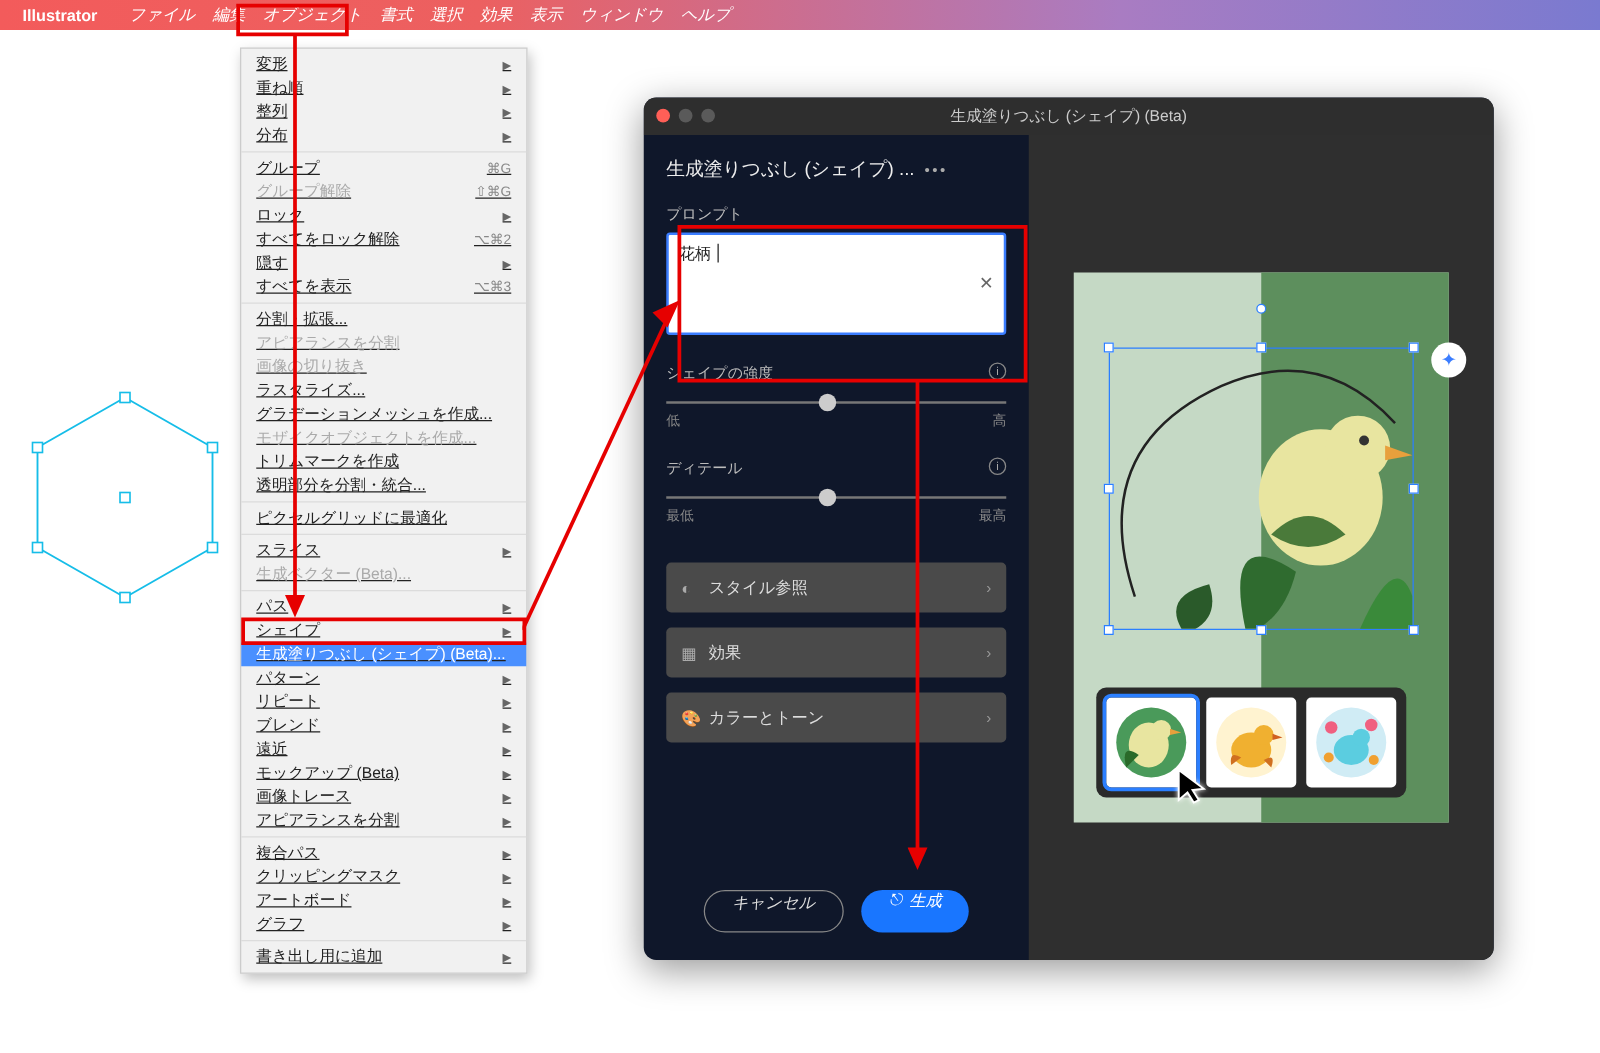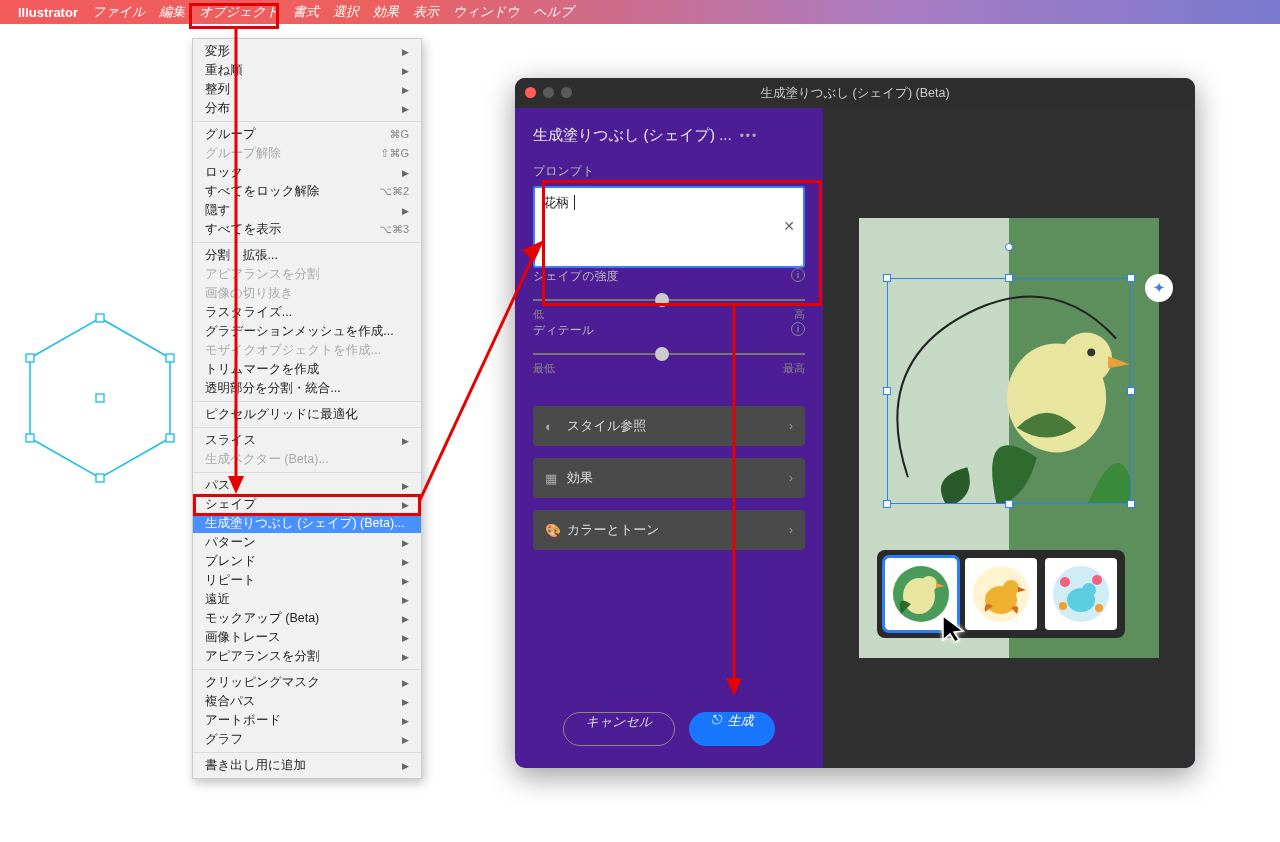--- a/index.html
+++ b/index.html
@@ -1,51 +1,51 @@
 <!DOCTYPE html>
 <html><head>
 <meta charset="utf-8">
 <style>
 * { margin: 0; padding: 0; box-sizing: border-box; font-family: -apple-system, "Hiragino Sans", sans-serif; }
 body { background: #fff; width: 1280px; height: 842px; overflow: hidden; position: relative; }
 
 .menubar { height: 24px; background: linear-gradient(90deg, #f35b5b 0%, #ec6060 30%, #a97cc2 70%, #7a7ad0 100%); display: flex; align-items: center; padding: 0 8px; color: #fff; font-size: 13px; }
 .menubar .apple { margin-right: 10px; }
-.menubar .appname { font-weight: 600; margin-right: 14px; }
+.menubar .appname { font-weight: 600; margin-right: 25px; }
 .menubar .mitem { margin-right: 14px; cursor: default; font-style: italic; }
 
 .hexagon { position: absolute; left: 20px; top: 310px; }
 
 .dropdown { position: absolute; left: 192px; top: 38px; width: 230px; background: #f1f1f1; border: 1px solid #ccc; box-shadow: 2px 4px 10px rgba(0,0,0,0.25); font-size: 12.5px; color: #222; }
-.dropdown .sec { padding: 3px 0; border-bottom: 1px solid #dcdcdc; }
+.dropdown .sec { padding: 3px 0; border-bottom: 1px solid #dcdcdc; text-decoration: underline; }
 .dropdown .sec:last-child { border-bottom: none; }
 .dropdown .row { display: flex; align-items: center; justify-content: space-between; padding: 2px 12px 2px 12px; height: 19px; }
 .dropdown .row.sub::after { content: "▶"; font-size: 9px; color: #666; margin-left: auto; }
 .dropdown .row.disabled { color: #aaa; }
 .dropdown .row.highlight { background: #4a90ff; color: #fff; }
 .dropdown .shortcut { color: #888; font-size: 11px; }
 
-.dialog { position: absolute; left: 515px; top: 78px; width: 680px; height: 690px; background: #4c1d95; border-radius: 10px; box-shadow: 0 8px 30px rgba(0,0,0,0.4); color: #ddd; font-size: 13px; overflow: hidden; }
+.dialog { position: absolute; left: 515px; top: 78px; width: 680px; height: 690px; background: #0f172a; border-radius: 10px; box-shadow: 0 8px 30px rgba(0,0,0,0.4); color: #ddd; font-size: 13px; overflow: hidden; }
 .dialog .titlebar { height: 30px; background: #2e2e2e; display: flex; align-items: center; justify-content: center; position: relative; font-size: 12.5px; color: #ccc; }
 .dialog .traffic { position: absolute; left: 10px; top: 9px; display: flex; gap: 7px; }
 .dialog .dot { width: 11px; height: 11px; border-radius: 50%; }
 .dot.r { background: #ff5f57; } .dot.y { background: #5a5a5a; } .dot.g { background: #5a5a5a; }
 
 .dialog .body { display: flex; height: calc(100% - 30px); }
 .dialog .left { width: 308px; padding: 18px 18px; display: flex; flex-direction: column; }
 .dialog .right { flex: 1; background: #2f2f2f; display: flex; align-items: center; justify-content: center; padding: 20px; }
 
 .panel-title { font-size: 15px; color: #eee; margin-bottom: 18px; display: flex; align-items: center; gap: 8px; }
 .panel-title .more { color: #aaa; letter-spacing: 2px; font-size: 12px;}
 
 .prompt-label { font-size: 12px; color: #bbb; margin-bottom: 6px; }
 .prompt-box { background: #fff; border: 2px solid #3b7dff; border-radius: 3px; height: 82px; padding: 6px 8px; position: relative; color: #222; font-size: 13px; }
 .prompt-box .clear { position: absolute; right: 8px; top: 30px; color: #666; font-size: 14px; cursor: pointer; }
 
-.slider-group { }
+.slider-group { margin-top: 22px; }
 .slider-label { display: flex; justify-content: space-between; font-size: 12px; color: #bbb; }
 .slider-track { height: 2px; background: #777; margin: 14px 0 6px; position: relative; }
 .slider-thumb { position: absolute; top: -6px; width: 14px; height: 14px; background: #ccc; border-radius: 50%; }
 .slider-ends { display: flex; justify-content: space-between; font-size: 11px; color: #888; }
 
 .info-i { width: 14px; height: 14px; border: 1px solid #888; border-radius: 50%; display: inline-flex; align-items: center; justify-content: center; font-size: 9px; color: #aaa; }
 
 .opt-row { background: #4a4a4a; border-radius: 4px; height: 40px; margin-top: 12px; display: flex; align-items: center; padding: 0 12px; font-size: 13px; color: #ddd; cursor: pointer; }
 .opt-row .ic { width: 22px; display: inline-flex; color: #aaa; }
 .opt-row .chev { margin-left: auto; color: #999; font-size: 12px; }
@@ -185,44 +185,44 @@
       <div class="row sub">
         <span>シェイプ</span>
       </div>
       <div class="row highlight">
         <span>生成塗りつぶし (シェイプ) (Beta)...</span>
       </div>
       <div class="row sub">
         <span>パターン</span>
       </div>
       <div class="row sub">
+        <span>リピート</span>
+      </div>
+      <div class="row sub">
         <span>ブレンド</span>
       </div>
       <div class="row sub">
-        <span>リピート</span>
-      </div>
-      <div class="row sub">
         <span>遠近</span>
       </div>
       <div class="row sub">
         <span>モックアップ (Beta)</span>
       </div>
       <div class="row sub">
         <span>画像トレース</span>
       </div>
       <div class="row sub">
         <span>アピアランスを分割</span>
       </div>
     </div>
     <div class="sec">
       <div class="row sub">
+        <span>複合パス</span>
+      </div>
+      <div class="row sub">
         <span>クリッピングマスク</span>
-      </div>
-      <div class="row sub">
-        <span>複合パス</span>
       </div>
       <div class="row sub">
         <span>アートボード</span>
       </div>
       <div class="row sub">
         <span>グラフ</span>
       </div>
     </div>
     <div class="sec">
       <div class="row sub">

